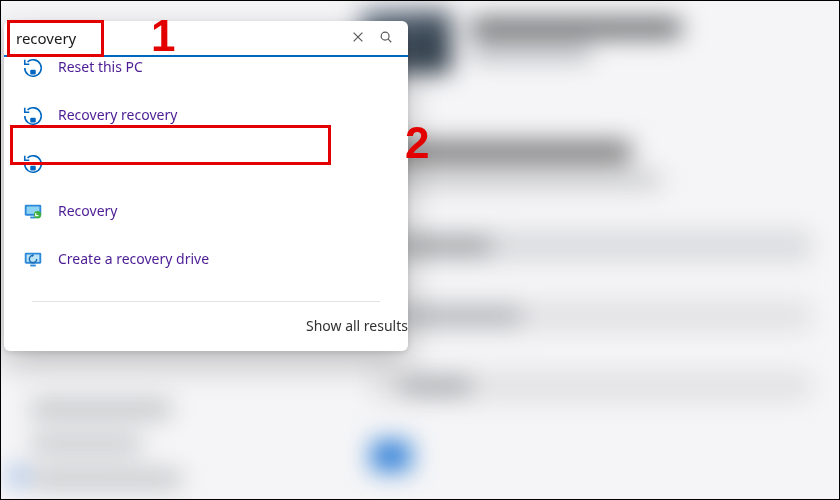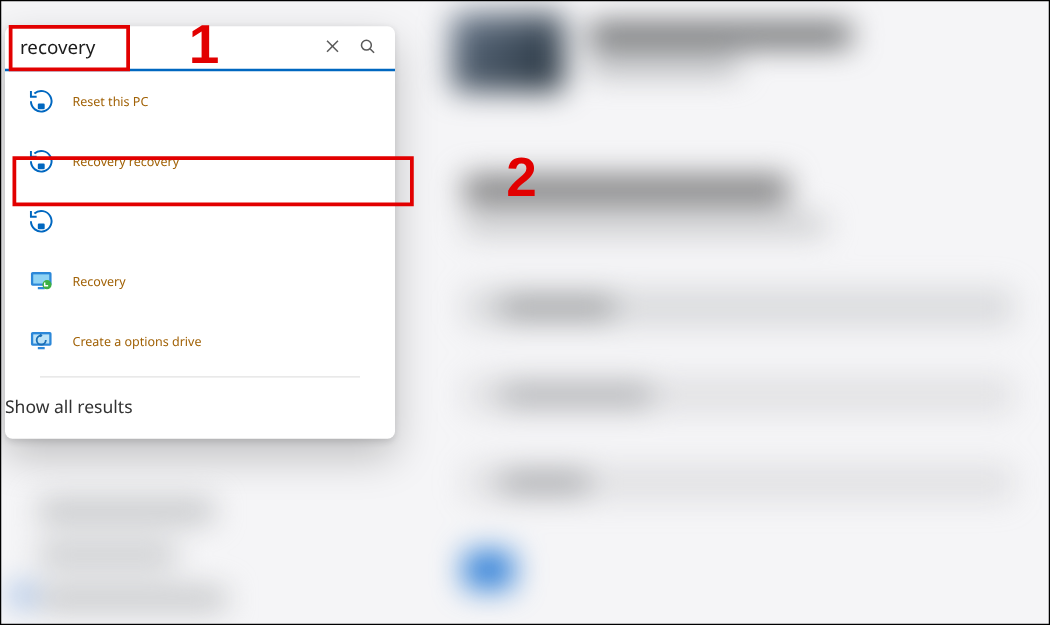--- a/index.html
+++ b/index.html
@@ -133,21 +133,21 @@
   .bg-nav1 { position:absolute; left:30px; top:400px; width:140px; height:16px; background:#b9bbbd; border-radius:3px;}
   .bg-nav2 { position:absolute; left:30px; top:435px; width:110px; height:16px; background:#bfc1c3; border-radius:3px;}
   .bg-nav3 { position:absolute; left:30px; top:470px; width:150px; height:16px; background:#bcbec0; border-radius:3px;}
   .bg-nav-dot { position:absolute; left:10px; top:468px; width:14px; height:14px; background:#3478d4; border-radius:50%;}
 
   
   .flyout {
     position: absolute;
     left: 3px;
     top: 20px;
-    width: 312px;
+    width: 404px;
     background: #ffffff;
     border-radius: 6px;
     box-shadow: 0 14px 34px rgba(0,0,0,0.22), 0 2px 6px rgba(0,0,0,0.12);
     z-index: 10;
     padding-bottom: 6px;
   }
 
   .searchbar {
     display: flex;
     align-items: center;
@@ -170,44 +170,44 @@
     display: flex;
     align-items: center;
     justify-content: center;
     color: #5a5a5a;
     cursor: pointer;
   }
   .search-btn svg { width: 14px; height: 14px; }
 
   .result-item {
     display: flex;
-    align-items: center;
+    align-items: flex-start;
     gap: 14px;
     height: 48px;
     padding: 0 18px;
     cursor: pointer;
-    color: #a16207;
-    font-size: 10px;
+    color: #4c1d95;
+    font-size: 14px;
   }
   .result-icon {
     width: 22px;
     height: 22px;
     display: flex;
     align-items: center;
     justify-content: center;
   }
   .result-icon svg { width: 22px; height: 22px; }
 
   .divider {
     height: 1px;
     background: #e2e2e2;
     margin: 4px 28px 0;
   }
   .show-all {
-    text-align: left;
+    text-align: right;
     font-size: 14px;
     color: #323232;
     padding: 14px 0 10px;
     cursor: pointer;
   }
 
   
   .anno-box1 {
     position: absolute;
     left: 6px;
@@ -330,21 +330,21 @@
   <div class="result-item">
     <span class="result-icon">
       <svg viewBox="0 0 24 24" fill="none">
         <rect x="3" y="4" width="18" height="12" rx="1.5" fill="#2c88d9"></rect>
         <rect x="5" y="6" width="14" height="8" fill="#bde3f7"></rect>
         <rect x="9" y="17" width="6" height="2" fill="#2c88d9"></rect>
         <path d="M12 7 a4 4 0 1 0 4 4" stroke="#1b6fb5" stroke-width="1.6"></path>
         <polyline points="11 6 12 7 11 8" stroke="#1b6fb5" stroke-width="1.6"></polyline>
       </svg>
     </span>
-    <span>Create a options drive</span>
+    <span>Create a recovery drive</span>
   </div>
 
   <div class="divider"></div>
   <div class="show-all">Show all results</div>
 </div>
 
 <div class="anno-box1"></div>
 <div class="anno-num" style="left:150px; top:10px;">1</div>
 
 <div class="anno-box2"></div>

